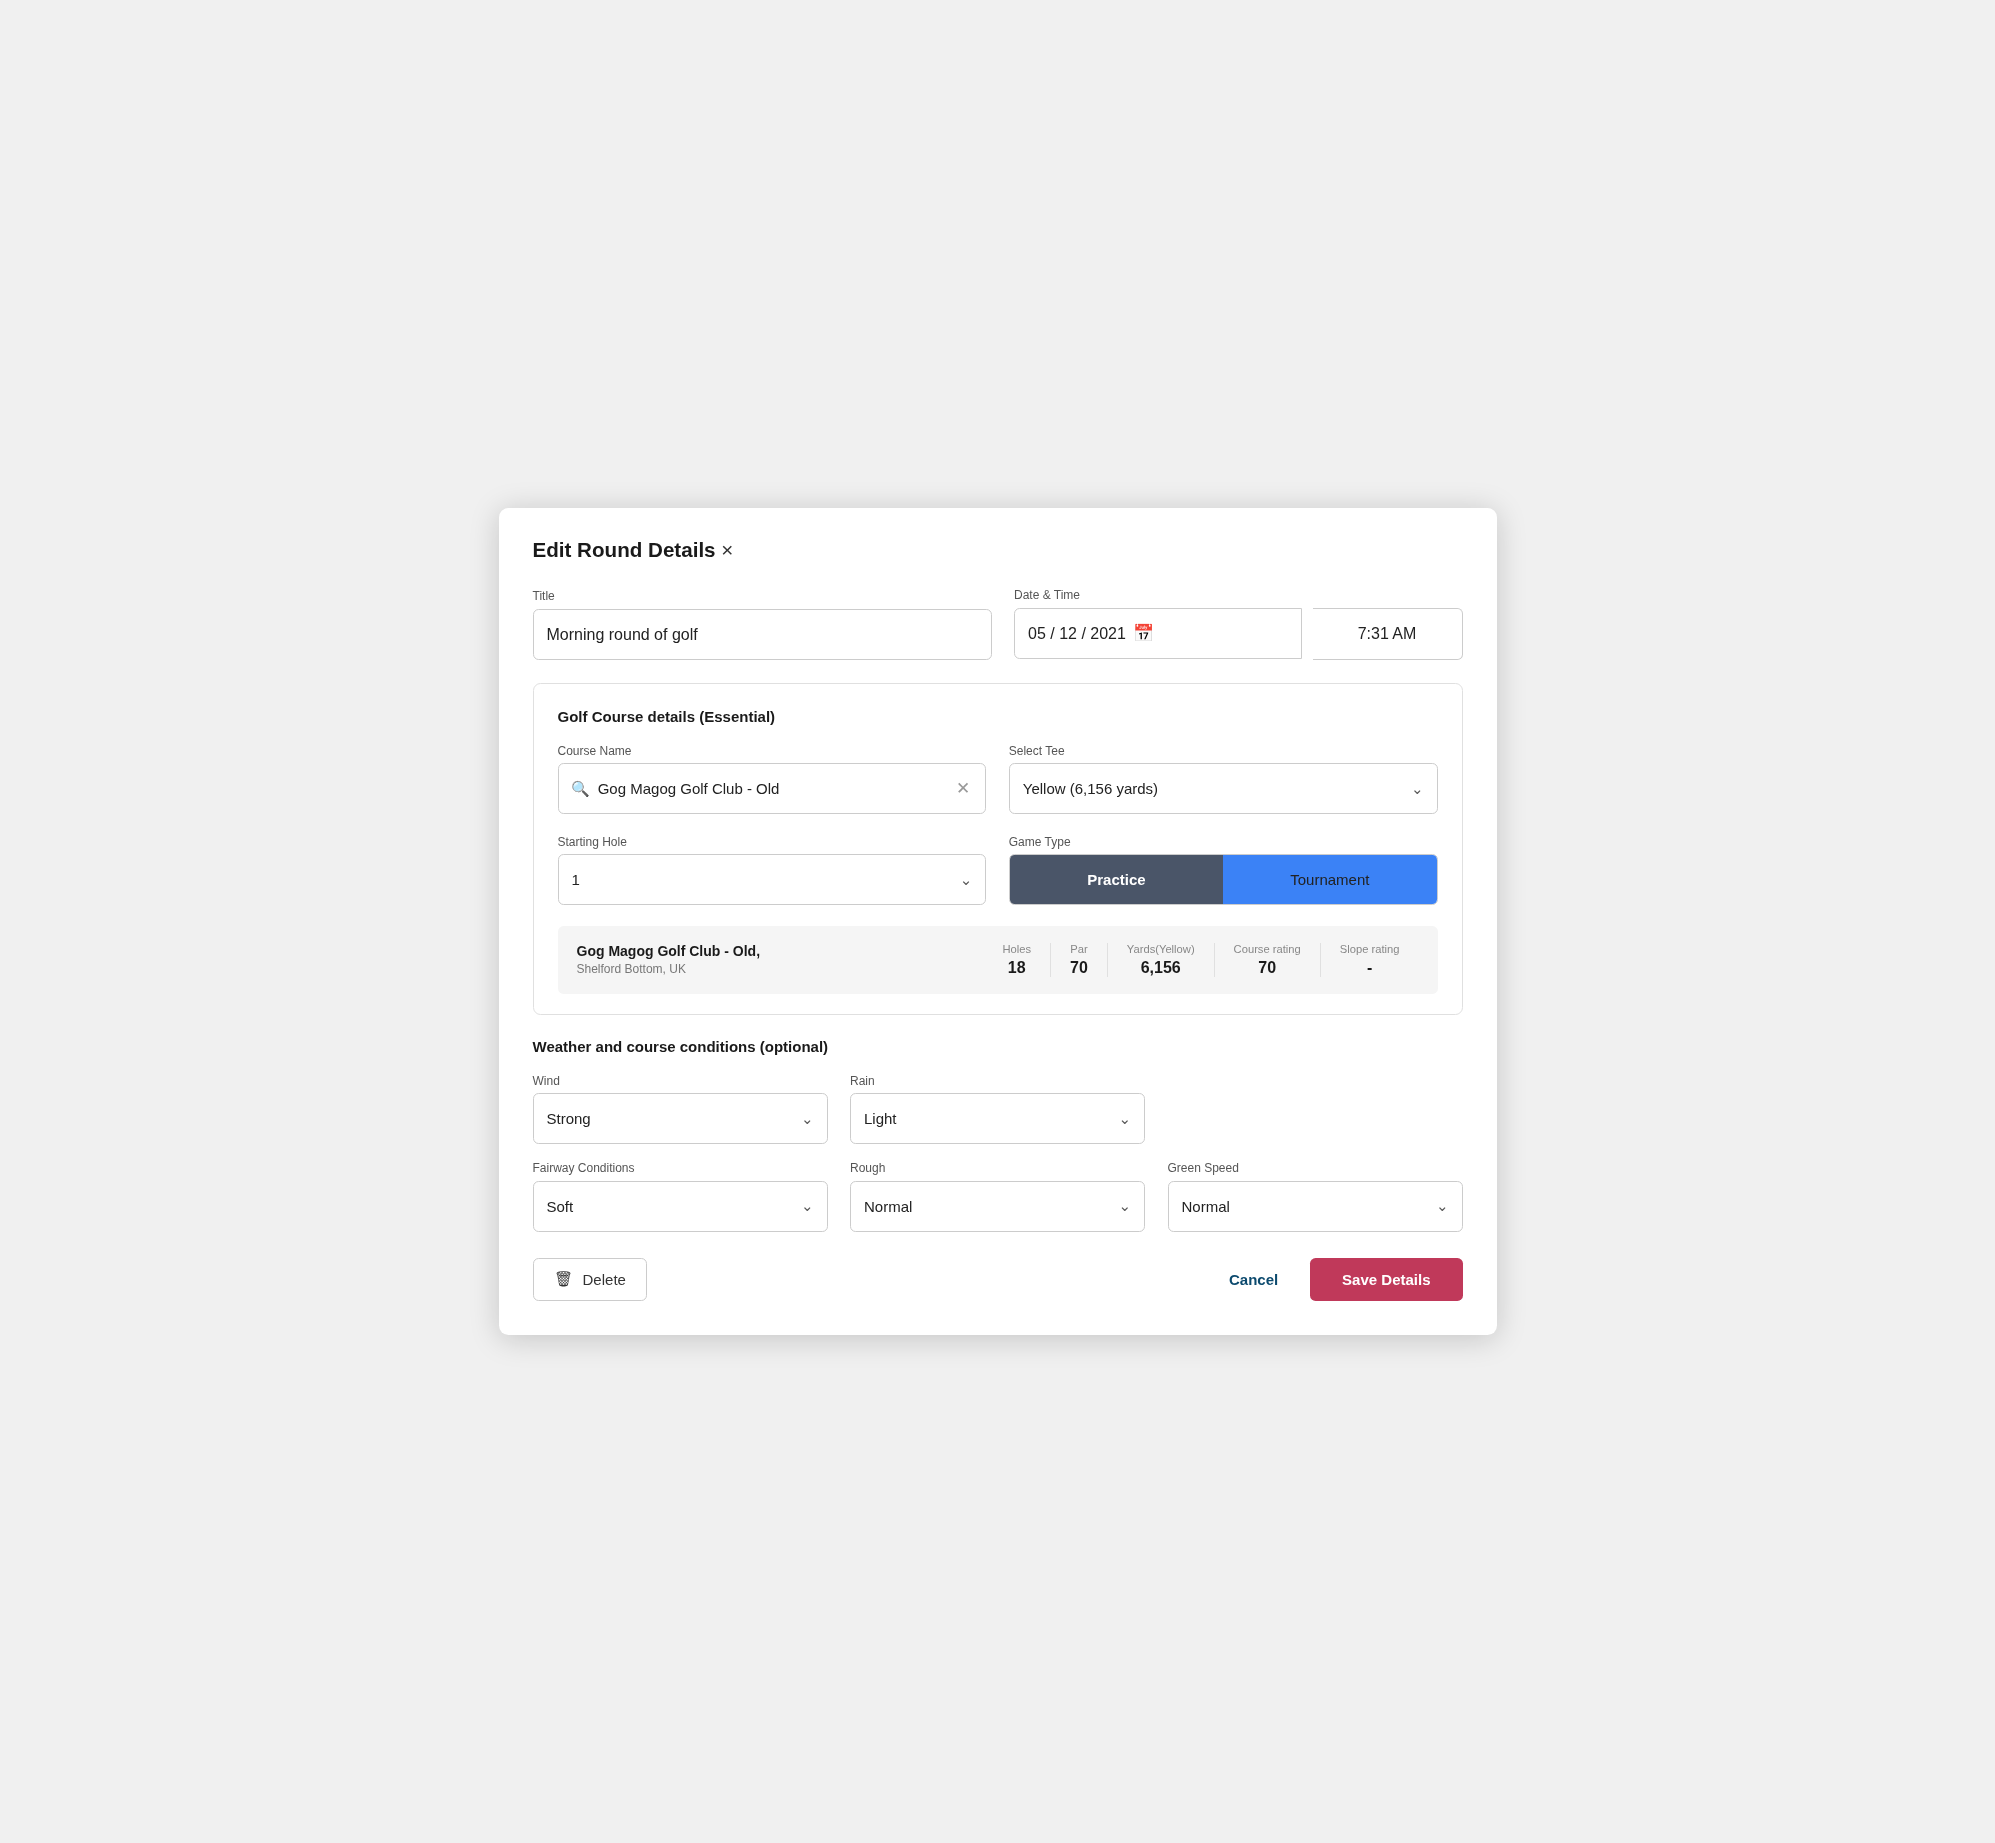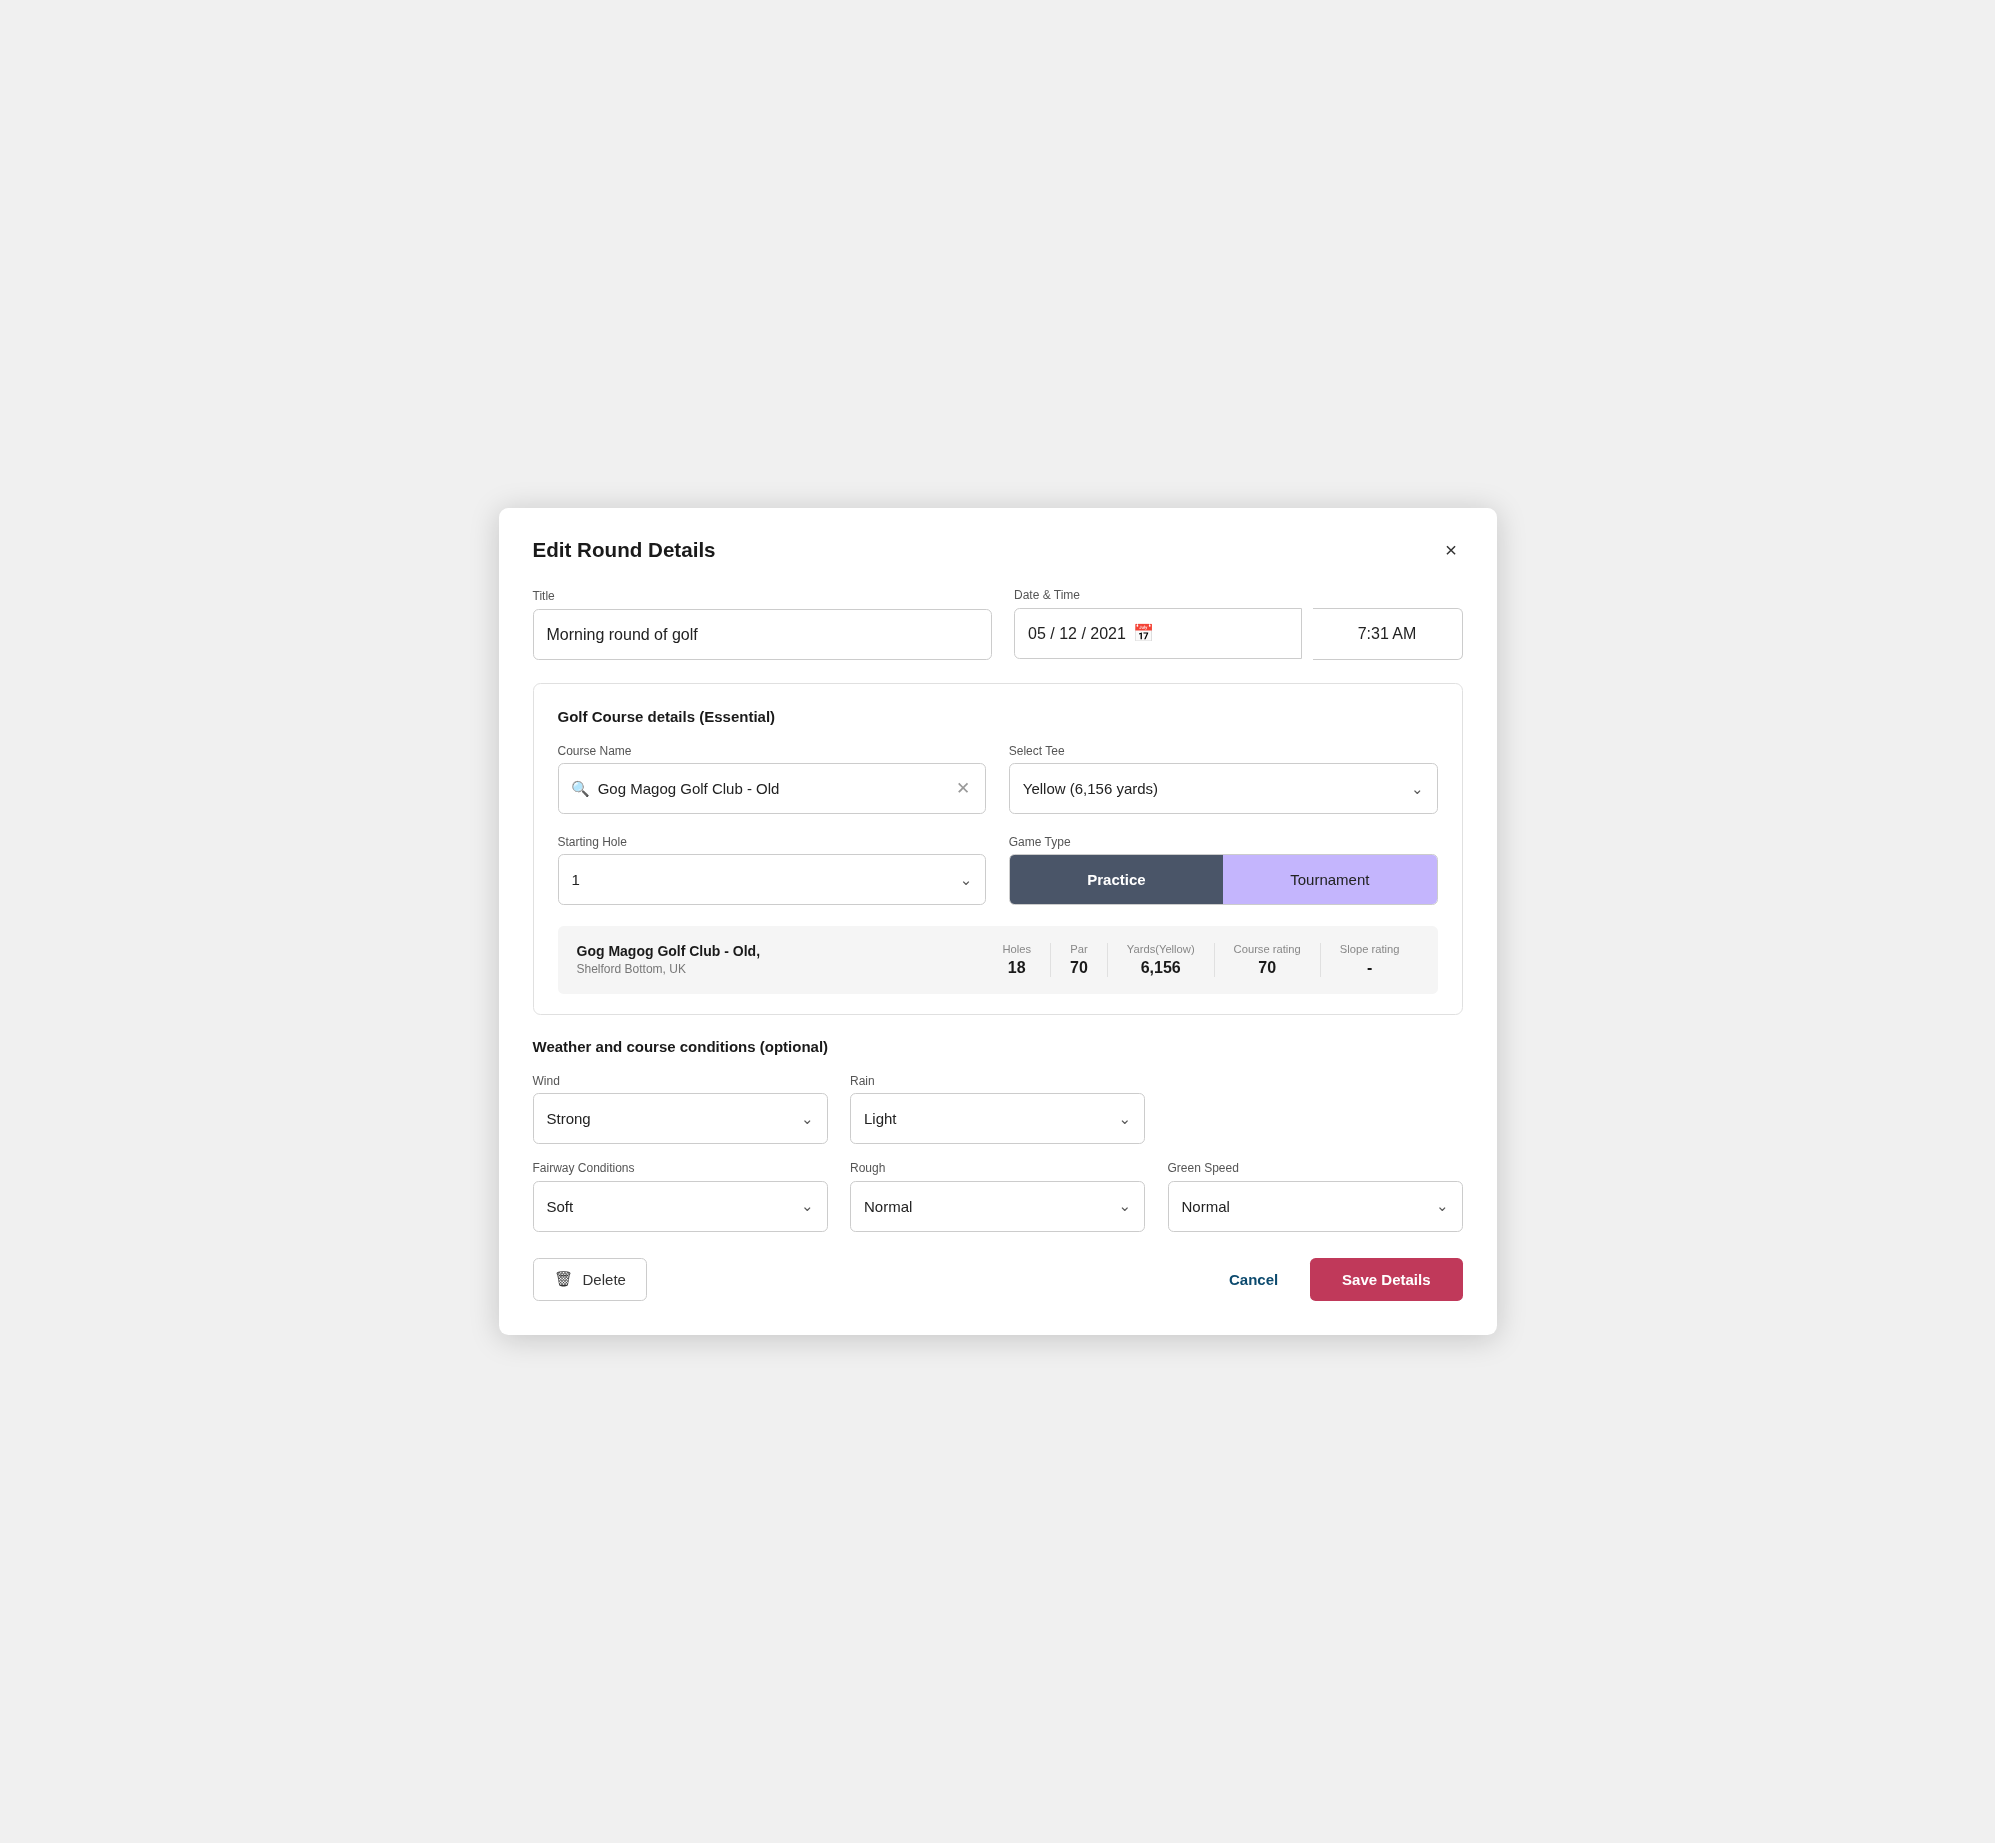--- a/index.html
+++ b/index.html
@@ -15,21 +15,21 @@
       background: #fff;
       border-radius: 9.4px;
       width: 998px;
       padding: 30px 34px 34px;
       box-shadow: 0 3.7px 30px rgba(0,0,0,0.18);
       position: relative;
     }
     .modal-header {
       display: flex;
       align-items: center;
-      justify-content: space-between;
+      justify-content: flex-start;
       margin-bottom: 26px;
     }
     .modal-title {
       font-size: 20.6px;
       font-weight: 700;
       color: #1a1a1a;
     }
     .close-btn {
       background: none;
       border: none;
@@ -162,21 +162,21 @@
     .game-type-toggle {
       display: flex;
       border: 1.4px solid #ccc;
       border-radius: 5.6px;
       overflow: hidden;
       height: 51px;
     }
     .toggle-btn {
       flex: 1;
       border: none;
-      background: #c4b5fd;
+      background: #3b82f6;
       font-size: 15px;
       cursor: pointer;
       color: #222;
       font-weight: 500;
     }
     .toggle-btn.active {
       background: #4a5568;
       color: #fff;
       font-weight: 600;
     }

